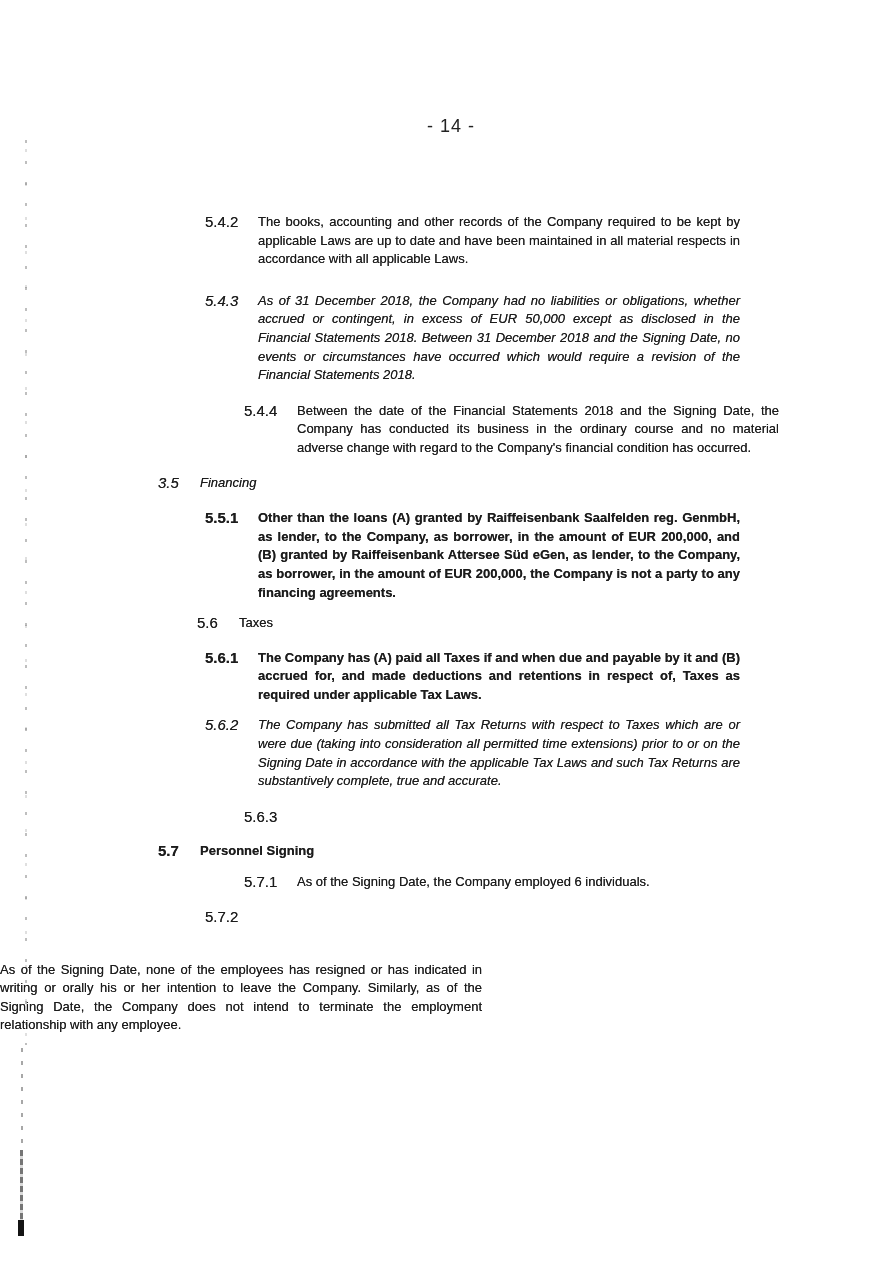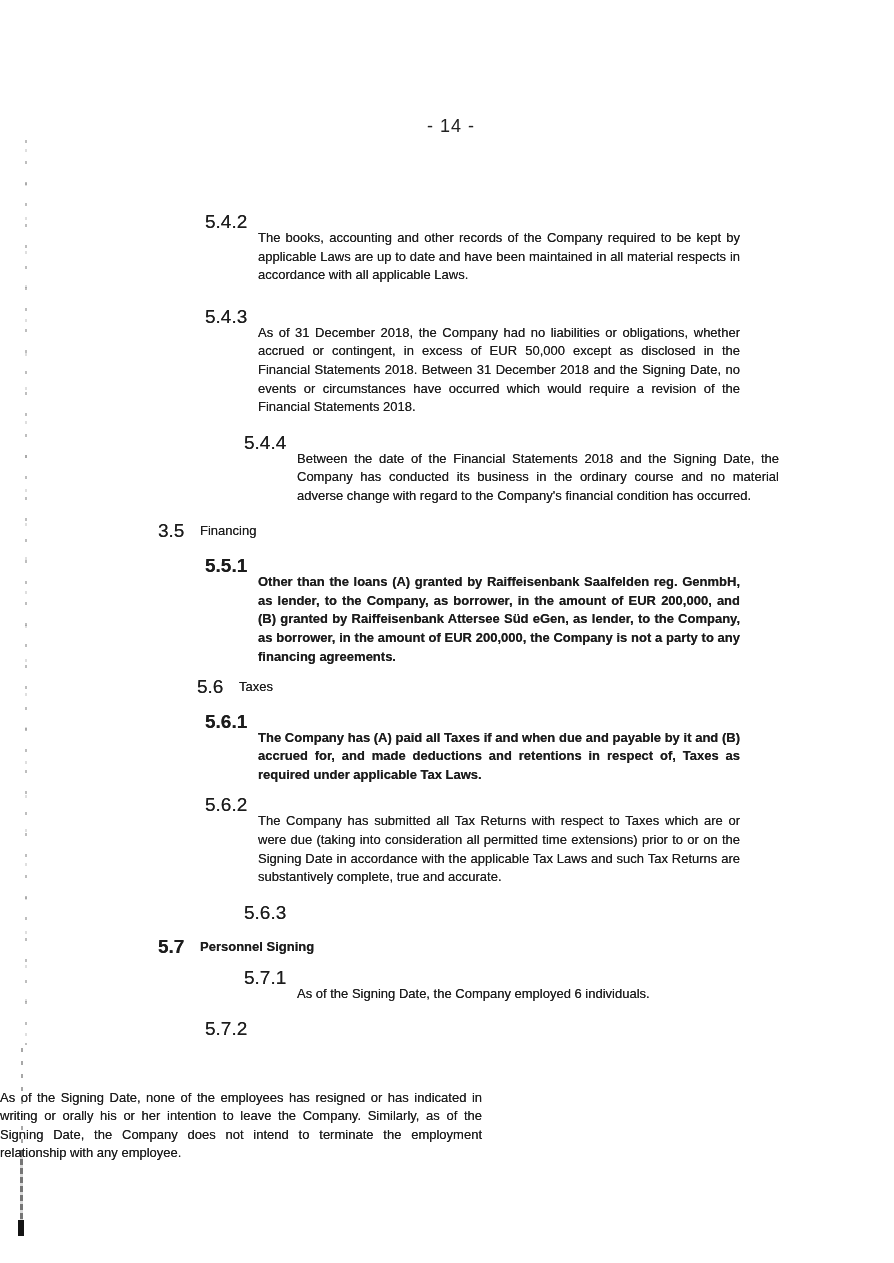--- a/index.html
+++ b/index.html
@@ -24,38 +24,38 @@
     color: #222;
   }
   .content {
     position: absolute;
     top: 213px;
     left: 0;
     width: 894px;
   }
   .sec { display: flex; align-items: flex-start; }
   .sec .num {
-    font-size: 19px;
+    font-size: 15px;
     line-height: 18.6px;
     white-space: nowrap;
     text-shadow: 0 0 0.5px #444;
   }
   .sec .txt {
     font-size: 13px;
     line-height: 18.6px;
     text-shadow: 0 0 0.5px #444;
   }
   
   .sec.l3 .num { margin-left: 205px; flex: 0 0 53px; }
-  .sec.l3 .txt { width: 482px; text-align: justify; margin-top: 16px; }
+  .sec.l3 .txt { width: 482px; text-align: justify; }
   
   .sec.l2 .num { margin-left: 158px; flex: 0 0 42px; }
   .sec.l2 .txt { width: 540px; }
   .mb23 { margin-bottom: 23px; }
-  .mb17 { margin-bottom: 17px; }
+  .mb17 { margin-bottom: 17px; font-style: italic; }
   .mb16 { margin-bottom: 16px; padding-left: 39px; }
   .mb12 { margin-bottom: 12px; font-weight: bold; }
   .mb0  { margin-bottom: 0; flex-direction: column; }
   
   .scan-marks-top {
     position: absolute; left: 25px; top: 140px; width: 2px; height: 905px;
     background:
       repeating-linear-gradient(to bottom, rgba(70,70,70,0.35) 0 3px, rgba(0,0,0,0) 3px 21px),
       repeating-linear-gradient(to bottom, rgba(0,0,0,0) 0 9px, rgba(110,110,110,0.22) 9px 12px, rgba(0,0,0,0) 12px 34px);
   }

